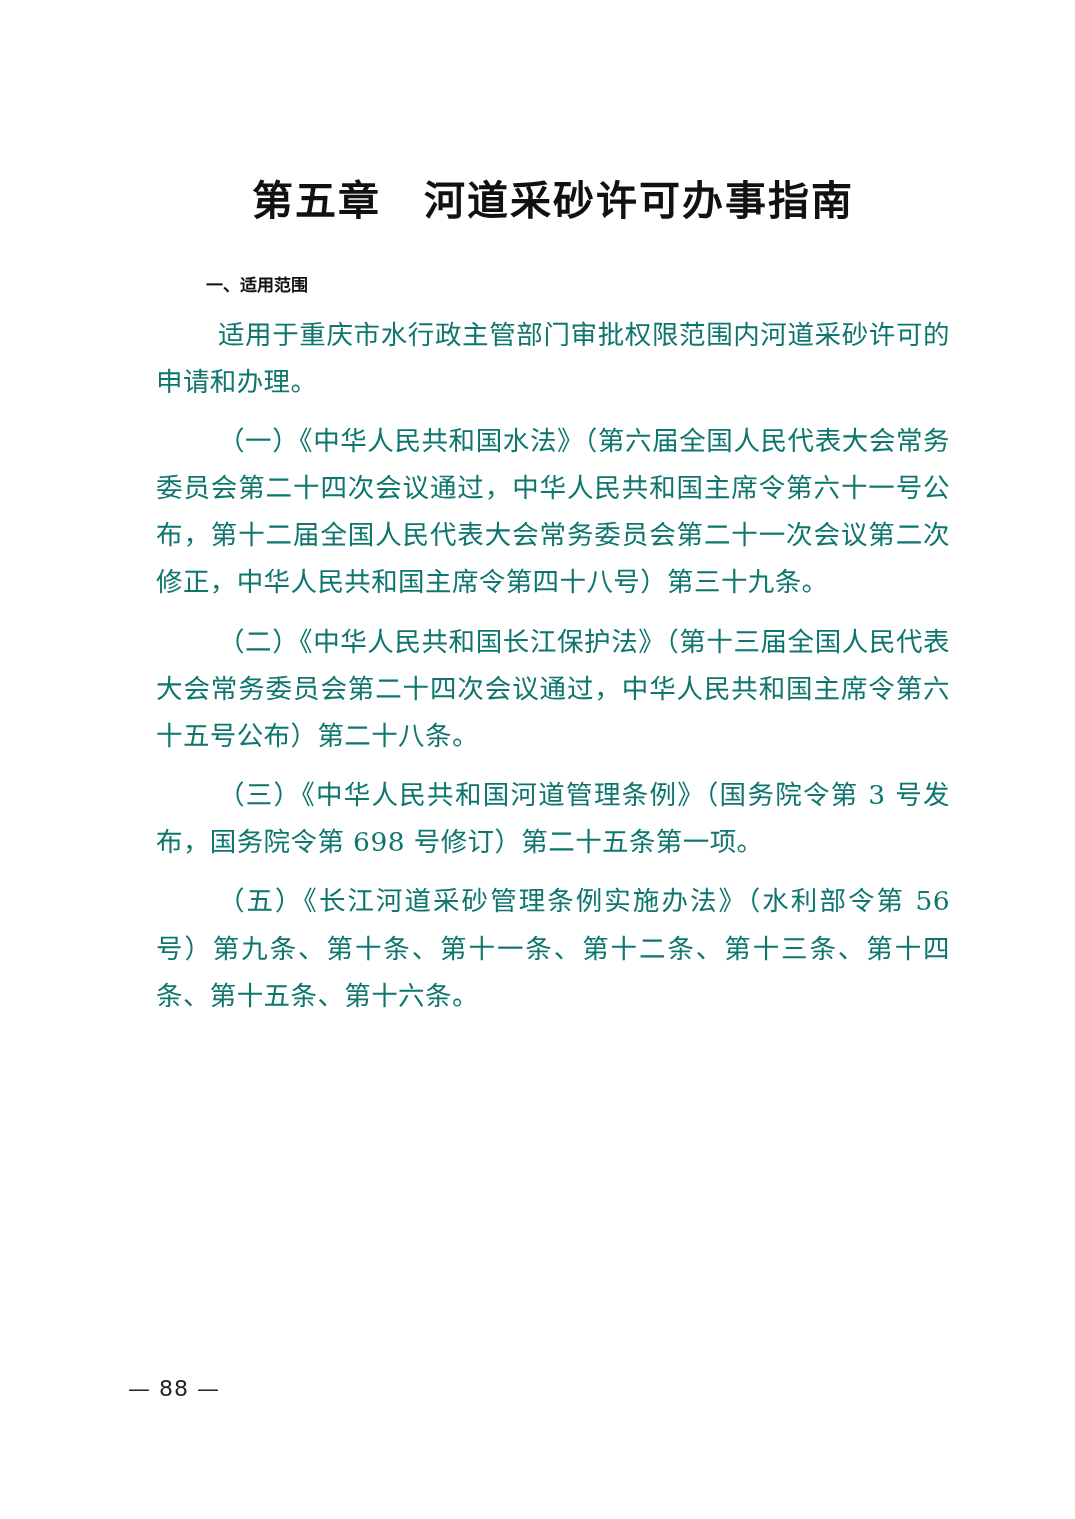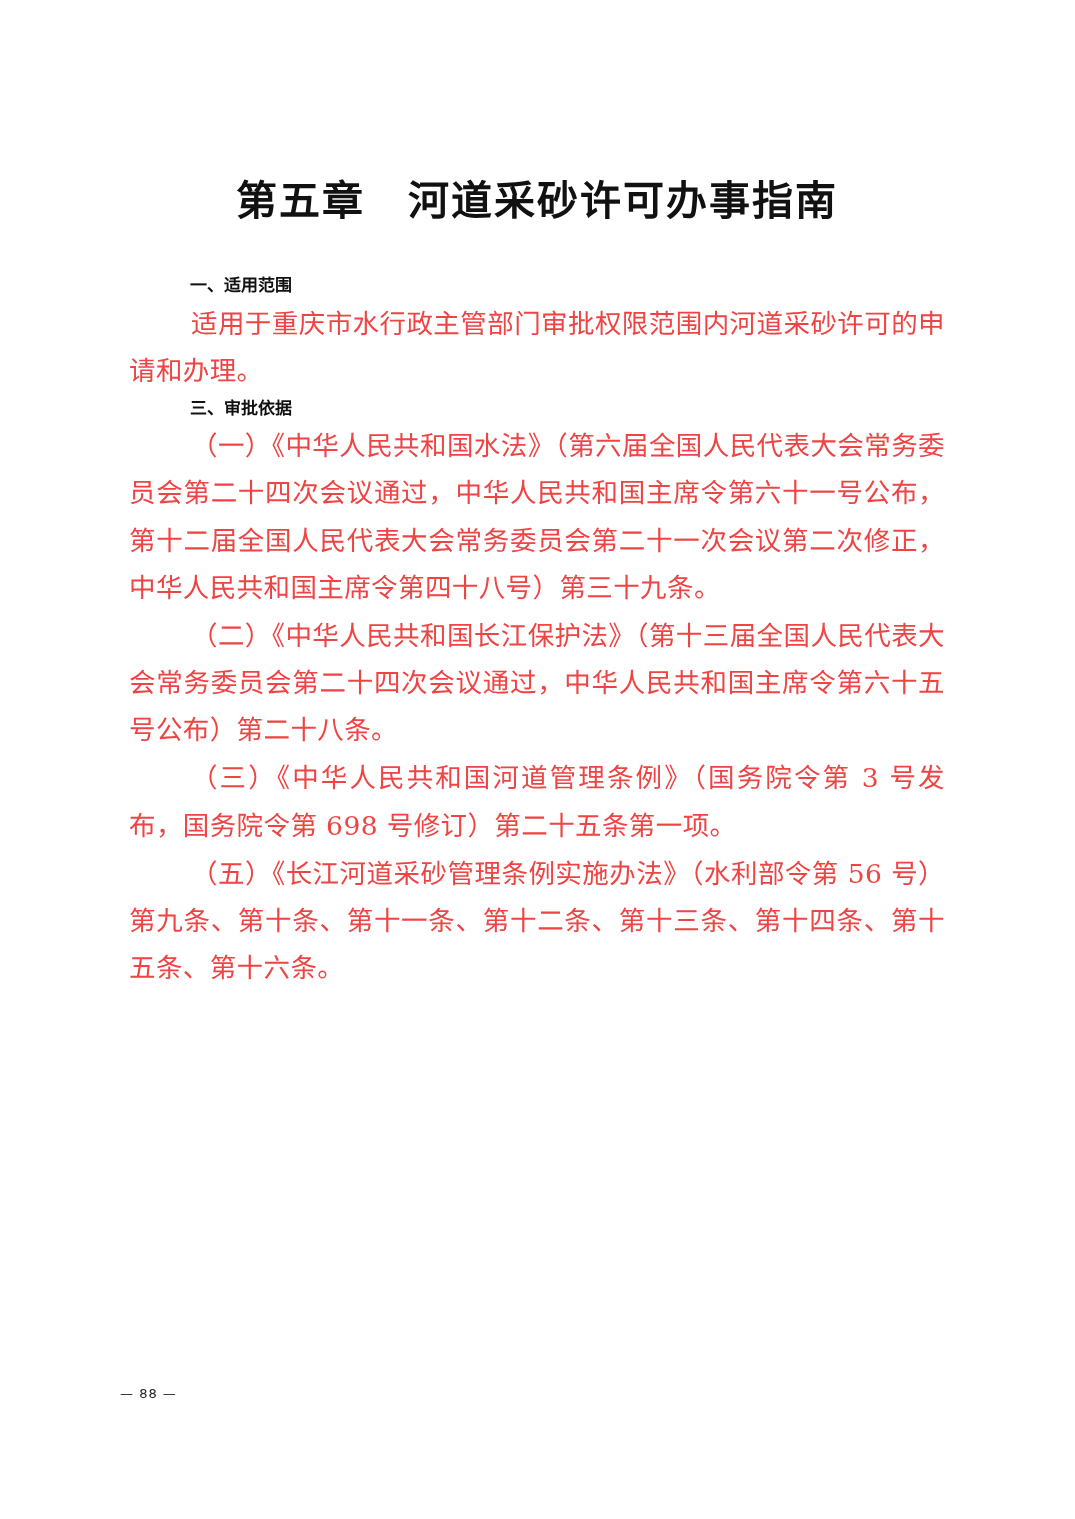--- a/index.html
+++ b/index.html
@@ -11,21 +11,21 @@
     position: relative;
     width: 1075px;
     height: 1519px;
     background: #ffffff;
     margin: 0 auto;
     overflow: hidden;
     box-sizing: border-box;
   }
   .content {
     position: absolute;
-    left: 128px;
+    left: 144px;
     top: 0;
     width: 818px;
   }
   .doc-title {
     font-family: "DejaVu Serif", "Liberation Serif", serif;
     font-weight: bold;
     font-size: 41px;
     letter-spacing: 2px;
     text-align: center;
     color: #111111;
@@ -39,57 +39,56 @@
     font-size: 17px;
     color: #111111;
     margin: 0;
     padding: 0;
     text-indent: 62px;
     line-height: 1.55;
   }
   .para {
     font-family: "DejaVu Serif", "Liberation Serif", serif;
     font-size: 26.5px;
-    color: #ef4444;
-    margin: 1px;
+    color: #0f766e;
+    margin: 12px;
     padding: 0;
     text-indent: 62px;
     line-height: 1.78;
     text-align: justify;
     text-justify: inter-ideograph;
     letter-spacing: 0.4px;
   }
   .gap-title {
     height: 44px;
   }
   .page-number {
     position: absolute;
-    left: 120px;
+    left: 128px;
     bottom: 118px;
     font-family: "DejaVu Sans", "Liberation Sans", sans-serif;
-    font-size: 13px;
+    font-size: 22px;
     color: #222222;
     letter-spacing: 1px;
   }
 </style>
 </head>
 <body>
 
 <div class="page">
   <div class="content">
 
     <h1 class="doc-title">第五章　河道采砂许可办事指南</h1>
 
     <div class="gap-title"></div>
 
     <h2 class="section-heading">一、适用范围</h2>
     <p class="para">适用于重庆市水行政主管部门审批权限范围内河道采砂许可的申请和办理。</p>
 
 
-    <h2 class="section-heading">三、审批依据</h2>
     <p class="para">（一）《中华人民共和国水法》（第六届全国人民代表大会常务委员会第二十四次会议通过，中华人民共和国主席令第六十一号公布，第十二届全国人民代表大会常务委员会第二十一次会议第二次修正，中华人民共和国主席令第四十八号）第三十九条。</p>
     <p class="para">（二）《中华人民共和国长江保护法》（第十三届全国人民代表大会常务委员会第二十四次会议通过，中华人民共和国主席令第六十五号公布）第二十八条。</p>
     <p class="para">（三）《中华人民共和国河道管理条例》（国务院令第 3 号发布，国务院令第 698 号修订）第二十五条第一项。</p>
     <p class="para">（五）《长江河道采砂管理条例实施办法》（水利部令第 56 号）第九条、第十条、第十一条、第十二条、第十三条、第十四条、第十五条、第十六条。</p>
 
   </div>
 
   <div class="page-number">— 88 —</div>
 </div>
 

